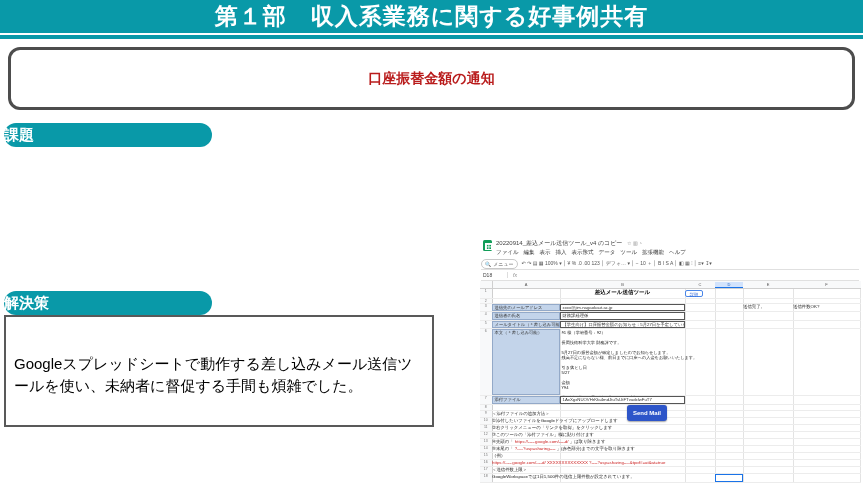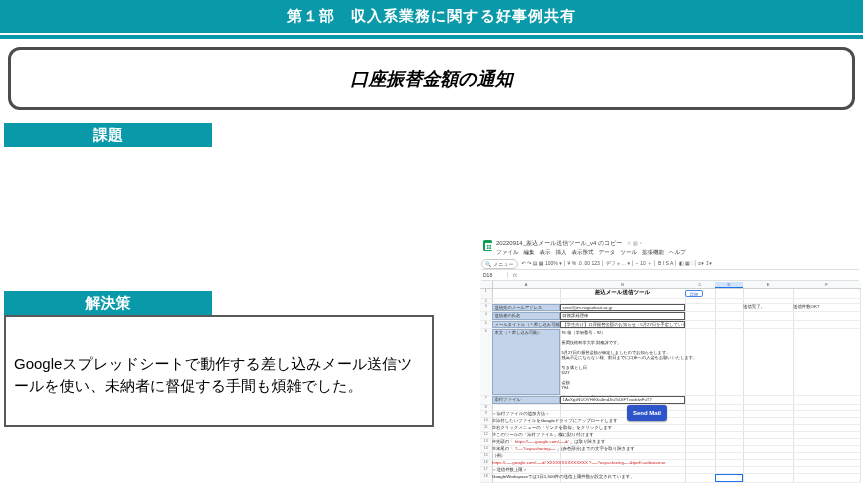--- a/index.html
+++ b/index.html
@@ -2,30 +2,30 @@
 <html><head>
 <meta charset="utf-8">
 <style>
   html,body{margin:0;padding:0;background:#ffffff;}
   .slide{position:relative;width:863px;height:484px;background:#fff;overflow:hidden;
          font-family:"Liberation Sans","DejaVu Sans",sans-serif;color:#111;}
 
   
   .top-bar{position:absolute;left:0;top:0;width:863px;height:33px;background:var(--teal);
            display:flex;align-items:center;justify-content:center;}
-  .top-bar .t{color:#fff;font-weight:bold;font-size:15px;letter-spacing:1px;}
+  .top-bar .t{color:#fff;font-weight:bold;font-size:23px;letter-spacing:1px;}
   .top-strip{position:absolute;left:0;top:35px;width:863px;height:4px;background:var(--teal);}
 
   
   .title-box{position:absolute;left:8px;top:47px;width:841px;height:57px;background:#fff;
              border:3px solid #4d4d4d;border-radius:12px;display:flex;align-items:center;justify-content:center;}
-  .title-box .t{font-size:18px;font-weight:bold;color:#000000;font-style:italic;}
-
-  
-  .tab{position:absolute;background:var(--teal);display:flex;align-items:center;justify-content:center;}
+  .title-box .t{font-size:14px;font-weight:bold;color:#b91c1c;}
+
+  
+  .tab{position:absolute;background:var(--teal);display:flex;align-items:center;border-radius:12px;}
   .tab .t{color:#fff;font-weight:bold;font-size:15px;}
   .tab-issue{left:4px;top:123px;width:208px;height:24px;}
   .box-issue{position:absolute;left:3px;top:147px;width:853px;height:87px;border:2px solid #7f7f7f;
              box-sizing:border-box;padding:4px 7px;font-size:15.5px;line-height:21px;color:#000;}
   .tab-solution{left:4px;top:291px;width:208px;height:24px;}
   .box-solution{position:absolute;left:4px;top:315px;width:430px;height:112px;border:2px solid #595959;
              box-sizing:border-box;padding:36px 8px 0 8px;font-size:15px;line-height:22px;color:#000;}
 
   
   .sheet{position:absolute;left:479px;top:237px;width:383px;height:246px;background:#fff;overflow:hidden;color:#333;}

